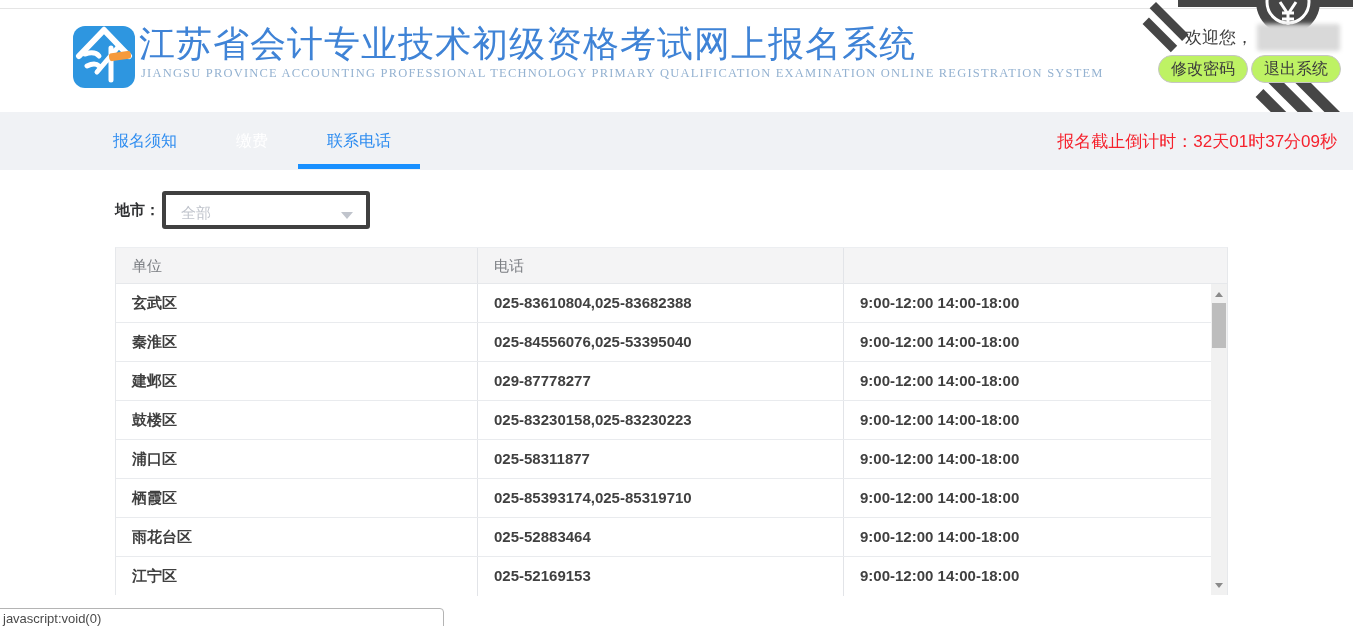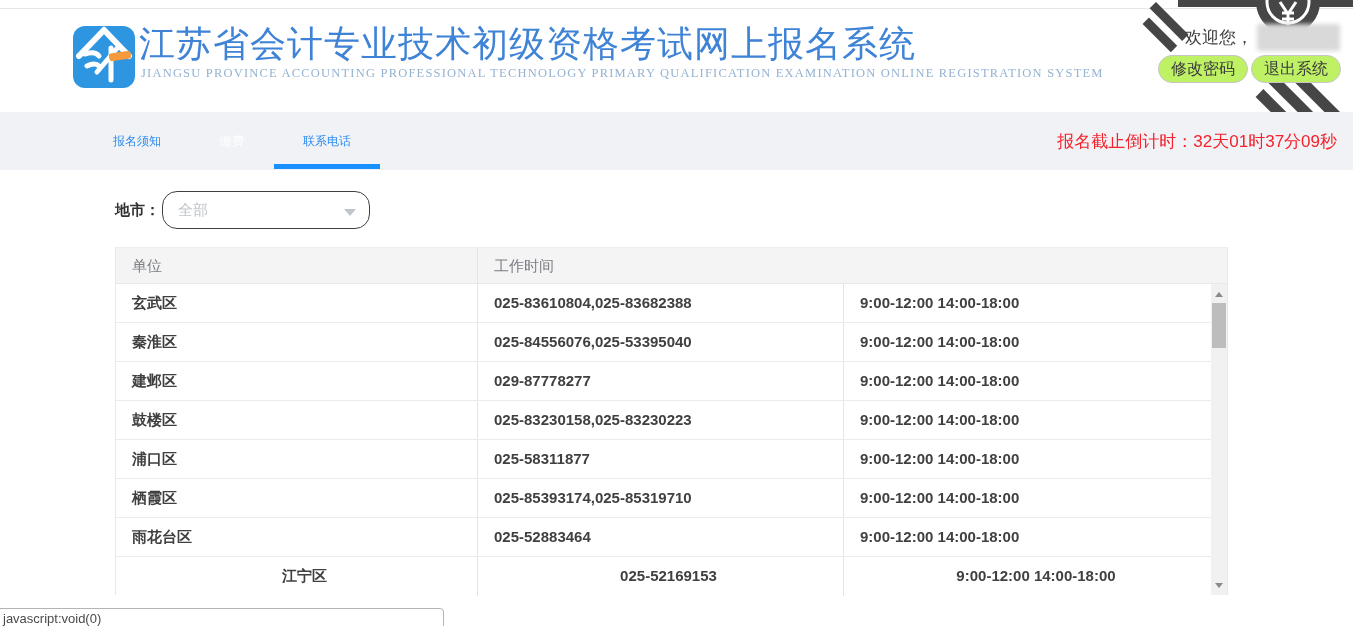--- a/index.html
+++ b/index.html
@@ -25,47 +25,47 @@
   .welcome-text { font-size:17px; color:#3c3c3c; margin-right:4px; }
   .redacted-name { width:83px; height:27px; background:#d9d9d9; border-radius:2px; filter:blur(2px); }
   .account-btns { position:absolute; right:12px; top:46px; display:flex; gap:3px; z-index:3; }
   .pill-btn { height:28px; line-height:26px; padding:0 12px; background:#bef264; border:1px solid #c6c6c6;
     border-radius:14px; font-size:16px; color:#3c3c3c; cursor:pointer; white-space:nowrap; }
 
   
   .navbar { position:absolute; left:0; top:112px; width:100%; height:58px; background:#f0f2f5; z-index:2; }
   .tabs { position:absolute; left:113px; top:0; height:58px; display:flex; align-items:center; }
   .tab { position:relative; height:58px; display:flex; align-items:center; margin-right:59px;
-    font-size:12px; color:#2d8cf0; cursor:pointer; white-space:nowrap; }
+    font-size:16px; color:#2d8cf0; cursor:pointer; white-space:nowrap; }
   .tab.disabled { color:#ffffff; cursor:default; }
   .tab.active::after { content:""; position:absolute; left:-29px; right:-29px; bottom:1px; height:5px; background:#1890ff; }
   .countdown { position:absolute; right:16px; top:0; height:58px; display:flex; align-items:center;
     font-size:17px; color:#f5222d; white-space:nowrap; }
 
   
   .filter-row { position:absolute; left:0; top:170px; width:100%; }
   .filter-label { position:absolute; left:115px; top:31px; font-size:15px; color:#303133; font-weight:bold; }
   .city-select { position:absolute; left:162px; top:21px; width:208px; height:38px; background:#fff;
-    border:1px solid #404040; border-radius:15px; cursor:pointer; }
+    border:4px solid #404040; border-radius:3px; cursor:pointer; }
   .city-select .value { position:absolute; left:15px; top:9px; font-size:15px; color:#c0c4cc; }
   .select-caret { position:absolute; right:13px; top:17px; width:0; height:0;
     border-left:6px solid transparent; border-right:6px solid transparent; border-top:7px solid #c0c4cc; }
 
   
   .table { position:absolute; left:115px; top:247px; width:1113px; height:348px;
     border:1px solid #e6e8eb; border-top:1px solid #eceef1; background:#fff; }
   .thead { position:absolute; left:0; top:0; width:100%; height:36px; background:#f4f4f5;
     display:flex; border-bottom:1px solid #e6e8eb; }
   .th { font-size:15px; color:#7b7e83; line-height:35px; padding-left:16px; }
   .col-unit  { width:362px; border-right:1px solid #e2e4e8; }
   .col-phone { width:366px; border-right:1px solid #e2e4e8; }
   .col-hours { width:368px; }
   .tbody { position:absolute; left:0; top:36px; width:1096px; }
   .tr { display:flex; height:39px; border-bottom:1px solid #e9ebee; background:#fff; }
-  .tr:last-child { border-bottom:none;text-align:center; }
+  .tr:last-child { border-bottom:none; }
   .td { font-size:15px; color:#404040; line-height:38px; padding-left:16px; overflow:hidden; white-space:nowrap;font-weight:bold; }
 
   
   .scrollbar { position:absolute; right:0; top:36px; width:16px; height:311px; background:#f1f1f1; }
   .sb-arrow { position:absolute; left:0; width:16px; height:16px; display:flex; align-items:center; justify-content:center; cursor:pointer; }
   .sb-up { top:2px; } .sb-down { bottom:2px; }
   .tri-up { width:0; height:0; border-left:4px solid transparent; border-right:4px solid transparent; border-bottom:5px solid #8a8a8a; }
   .tri-down { width:0; height:0; border-left:4px solid transparent; border-right:4px solid transparent; border-top:5px solid #8a8a8a; }
   .sb-thumb { position:absolute; left:1px; top:19px; width:14px; height:45px; background:#bdbdbd; cursor:grab; }
 
@@ -140,21 +140,21 @@
     <span class="filter-label">地市：</span>
     <div class="city-select">
       <span class="value">全部</span>
       <span class="select-caret"></span>
     </div>
   </div>
 
   <div class="table">
     <div class="thead">
       <div class="th col-unit">单位</div>
-      <div class="th col-hours">工作时间</div>
+      <div class="th col-phone">电话</div>
     </div>
 
     <div class="tbody">
       <div class="tr">
         <div class="td col-unit">玄武区</div>
         <div class="td col-phone">025-83610804,025-83682388</div>
         <div class="td col-hours">9:00-12:00 14:00-18:00</div>
       </div>
       <div class="tr">
         <div class="td col-unit">秦淮区</div>

